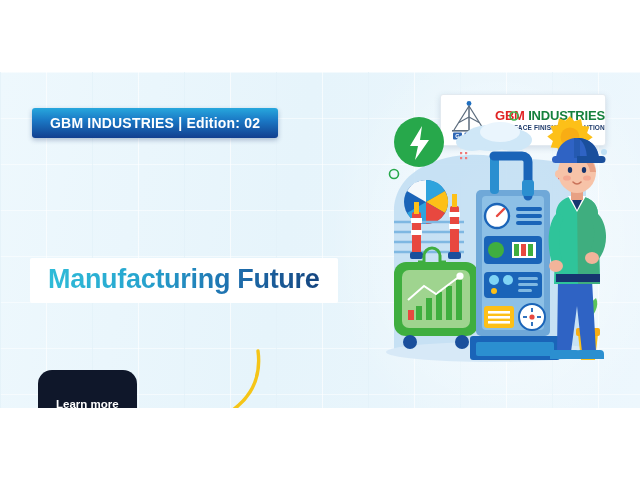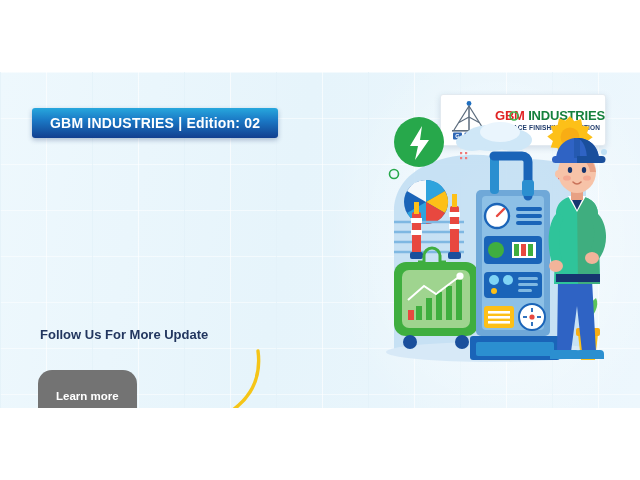--- a/index.html
+++ b/index.html
@@ -24,20 +24,21 @@
 
   
   .banner {
     position: absolute;
     left: 0;
     top: 72px;
     width: 640px;
     height: 336px;
     background: #eaf6fc;
     overflow: hidden;
+    text-align: right;
   }
   .banner-wash {
     position: absolute;
     inset: 0;
     background:
       linear-gradient(100deg, #eef8fd 0%, #e6f4fb 45%, #edf7fd 100%);
   }
   
   .banner-grid {
     position: absolute;
@@ -171,26 +172,26 @@
     font-size: 13px;
     font-weight: 600;
     color: #22365f;
     white-space: nowrap;
   }
   .cta-button {
     position: absolute;
     left: 38px;
     top: 298px;
     height: 36px;
-    padding: 8px 18px;
+    padding: 16px 18px;
     display: flex;
     align-items: center;
     justify-content: center;
     border-radius: 14px;
-    background: #737373;
+    background: #0f172a;
     color: #ffffff;
     font-size: 11.5px;
     font-weight: 600;
     white-space: nowrap;
     cursor: pointer;
     border: none;
   }
 
   
   .plane-wrap {
@@ -246,22 +247,24 @@
         <div class="logo-title">
           <span class="logo-gbm">GBM</span><span>&nbsp;</span><span class="logo-ind">INDUSTRIES</span>
         </div>
         <div class="logo-tagline">SURFACE FINISHING SOLUTION</div>
       </div>
     </div>
 
     <div class="headline">
     </div>
 
-
-    <div class="follow-text">Follow Us For More Update</div>
+    <div class="highlight-band">
+      <div class="highlight-text">Manufacturing Future</div>
+    </div>
+
     <div class="cta-button">Learn more</div>
 
     <div class="plane-wrap">
       <svg width="120" height="110" viewBox="0 0 120 110">
         <path d="M108 4 C112 34, 98 60, 62 74" stroke="#f5c518" stroke-width="3.4" fill="none" stroke-linecap="round"></path>
         <g fill="#f2b705">
           <path d="M63 70 L26 84 L38 88 L46 86 L42 96 L48 98 L60 86 L70 82 Z"></path>
           <path d="M57 72 L62 62 L66 63 L63 74 Z"></path>
           <path d="M49 84 L53 97 L57 96 L54 83 Z"></path>
         </g>

